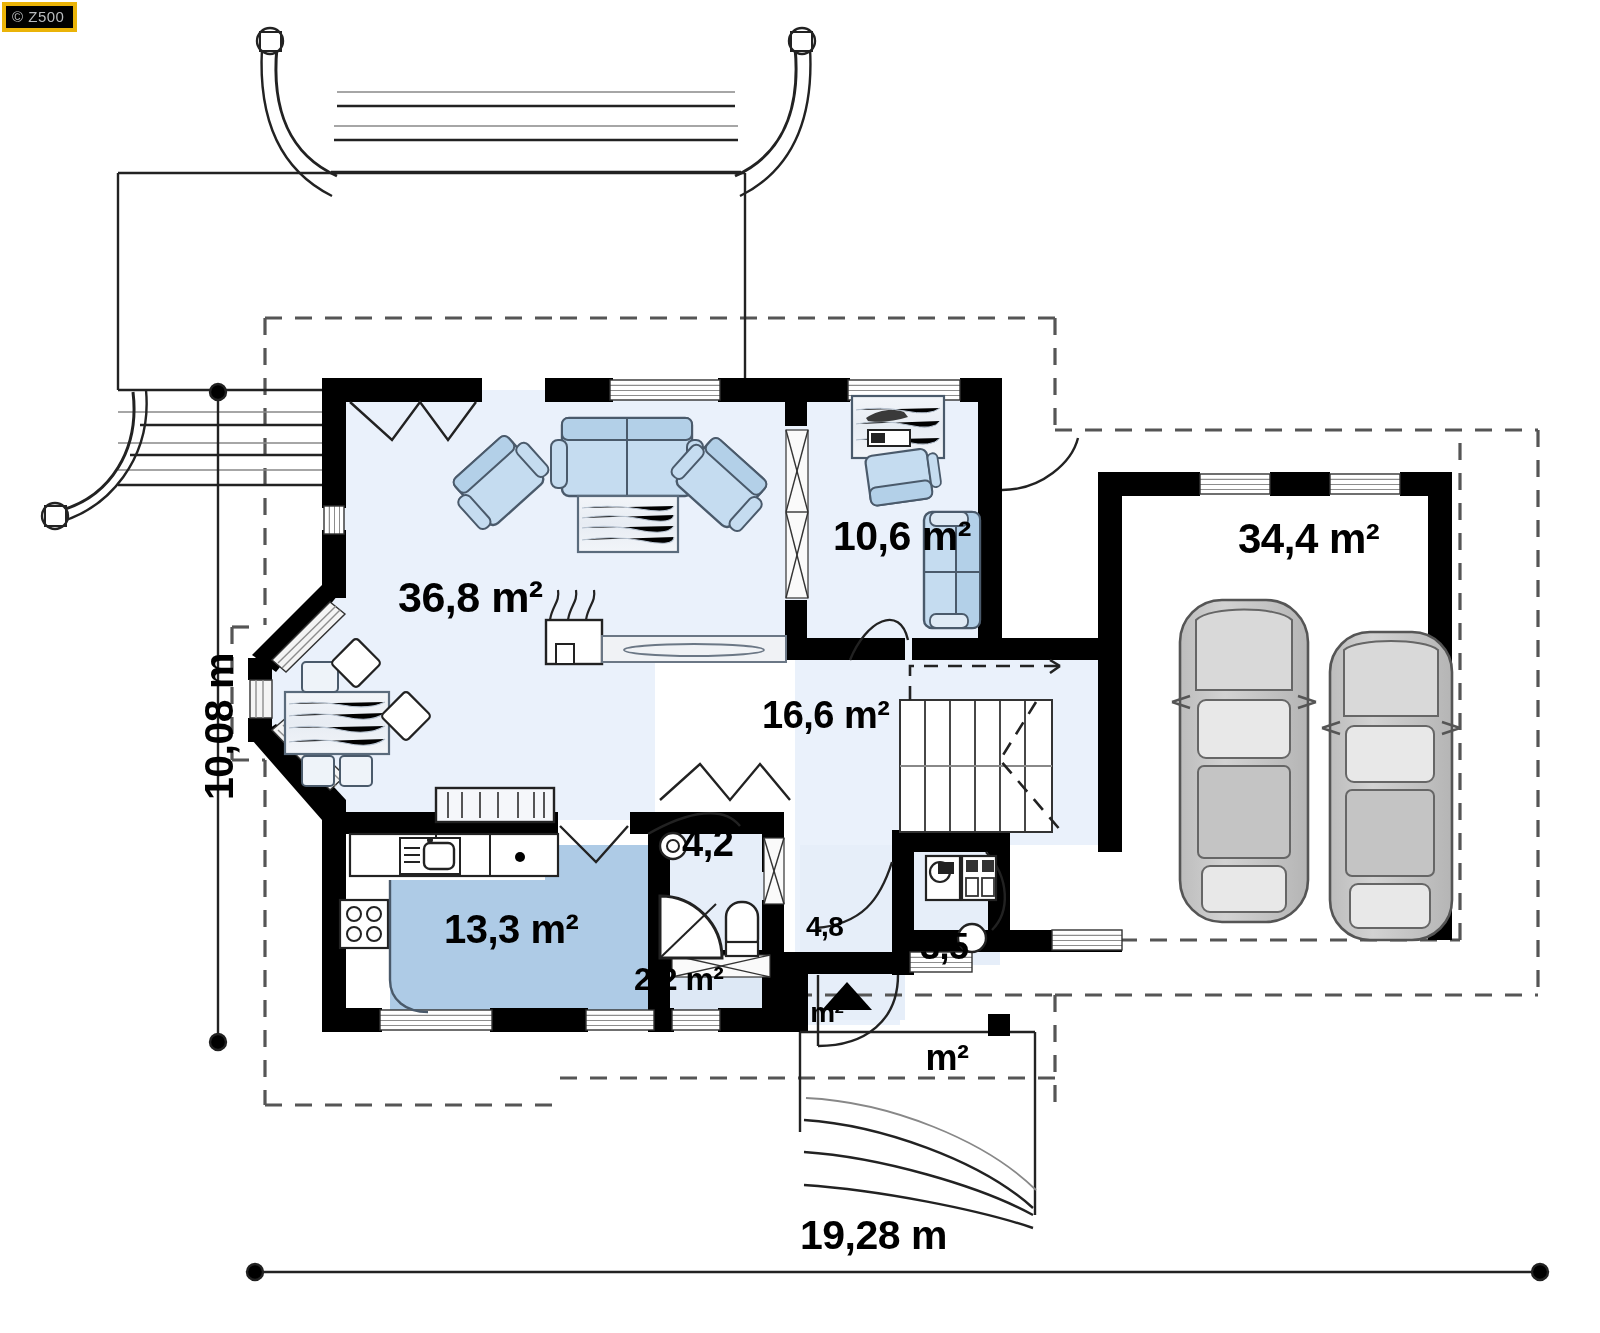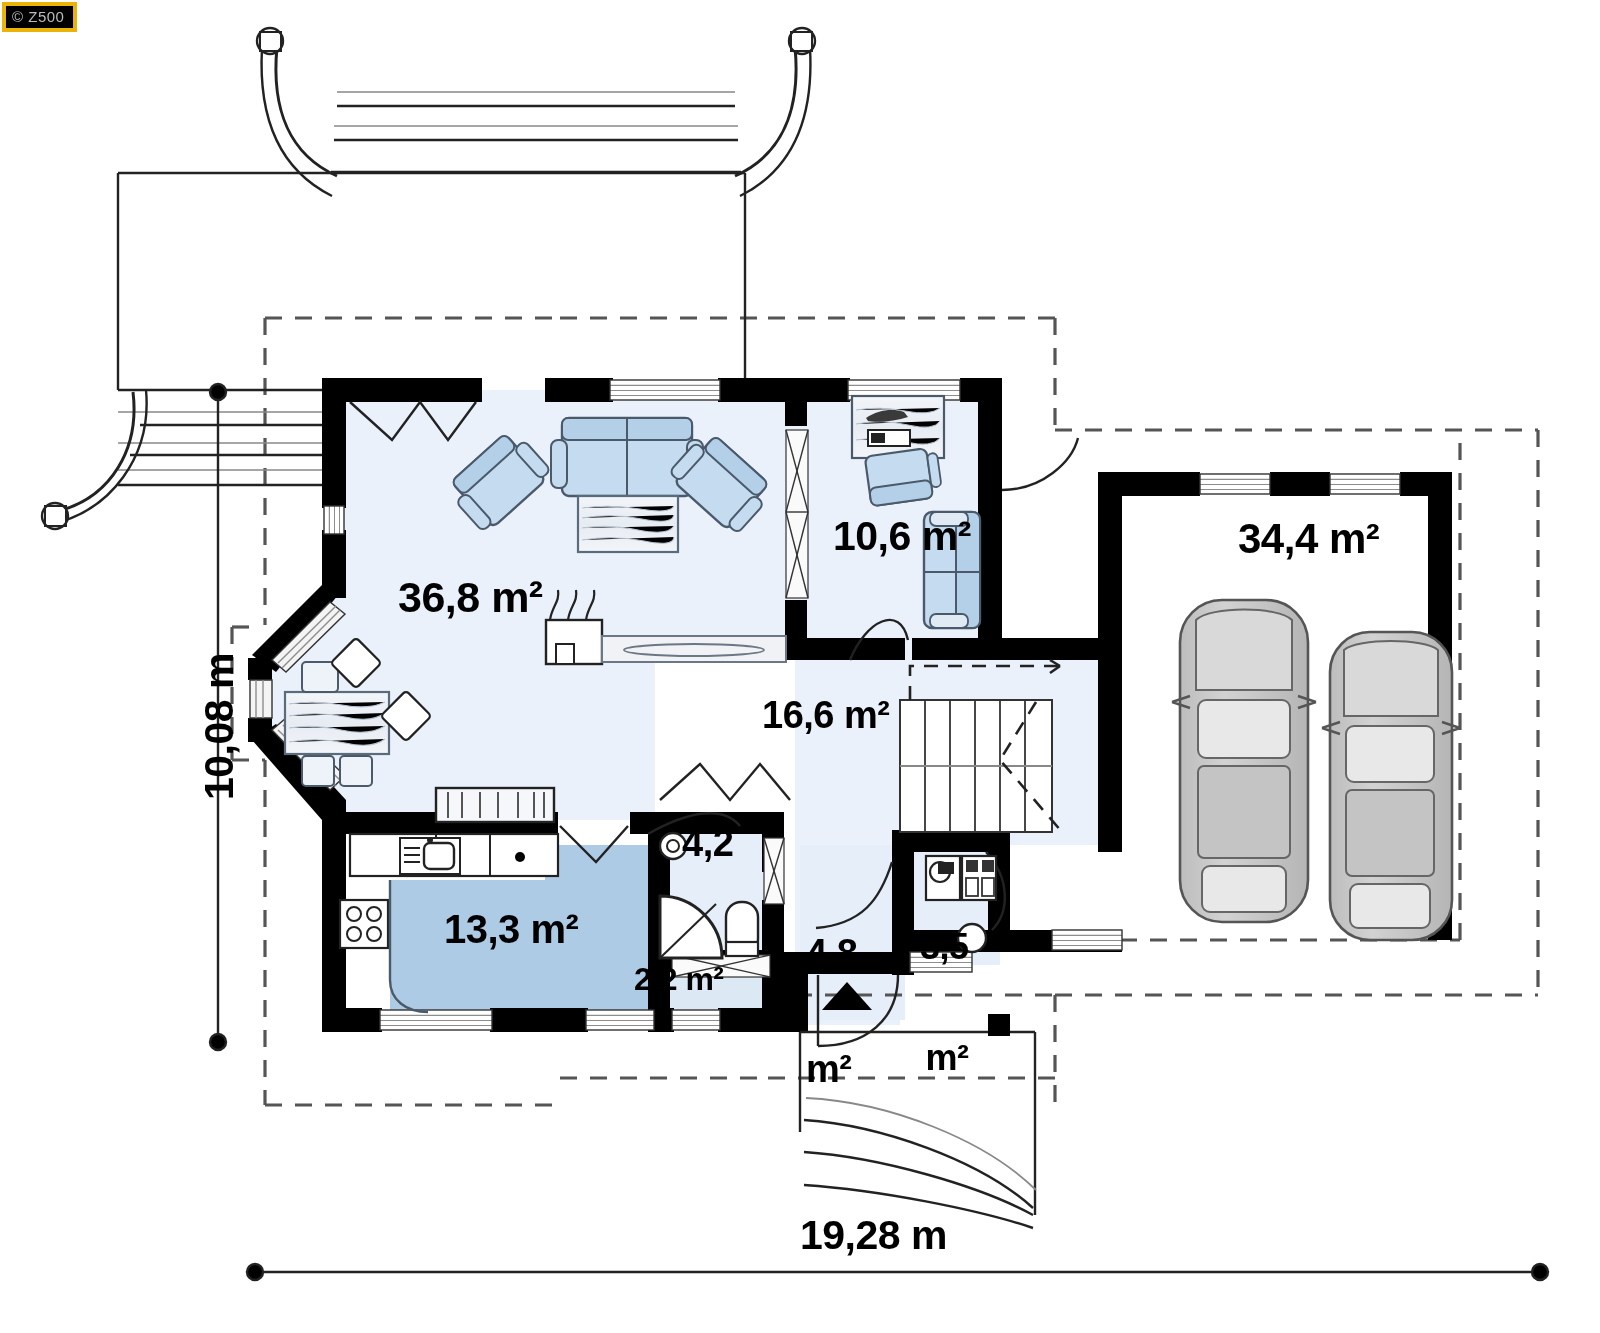--- a/index.html
+++ b/index.html
@@ -26,21 +26,21 @@
     white-space:pre;
     line-height:1.02;
     letter-spacing:-0.5px;
   }
   .a-living{font-size:43px;}
   .a-office{font-size:41px;padding-left:23px;}
   .a-hall{font-size:38px;}
   .a-kitchen{font-size:40px;}
   .a-bath{font-size:38px;}
   .a-wc{font-size:32px;}
-  .a-vest{font-size:38px;text-align:left;}
+  .a-vest{font-size:28px;text-align:right;}
   .a-tech{font-size:36px;text-align:right;}
   .a-garage{font-size:42px;}
 
   .dimlbl{
     position:absolute;
     font-family:"Liberation Sans",sans-serif;
     font-weight:bold;
     font-size:41px;
     color:#000;
     white-space:pre;

